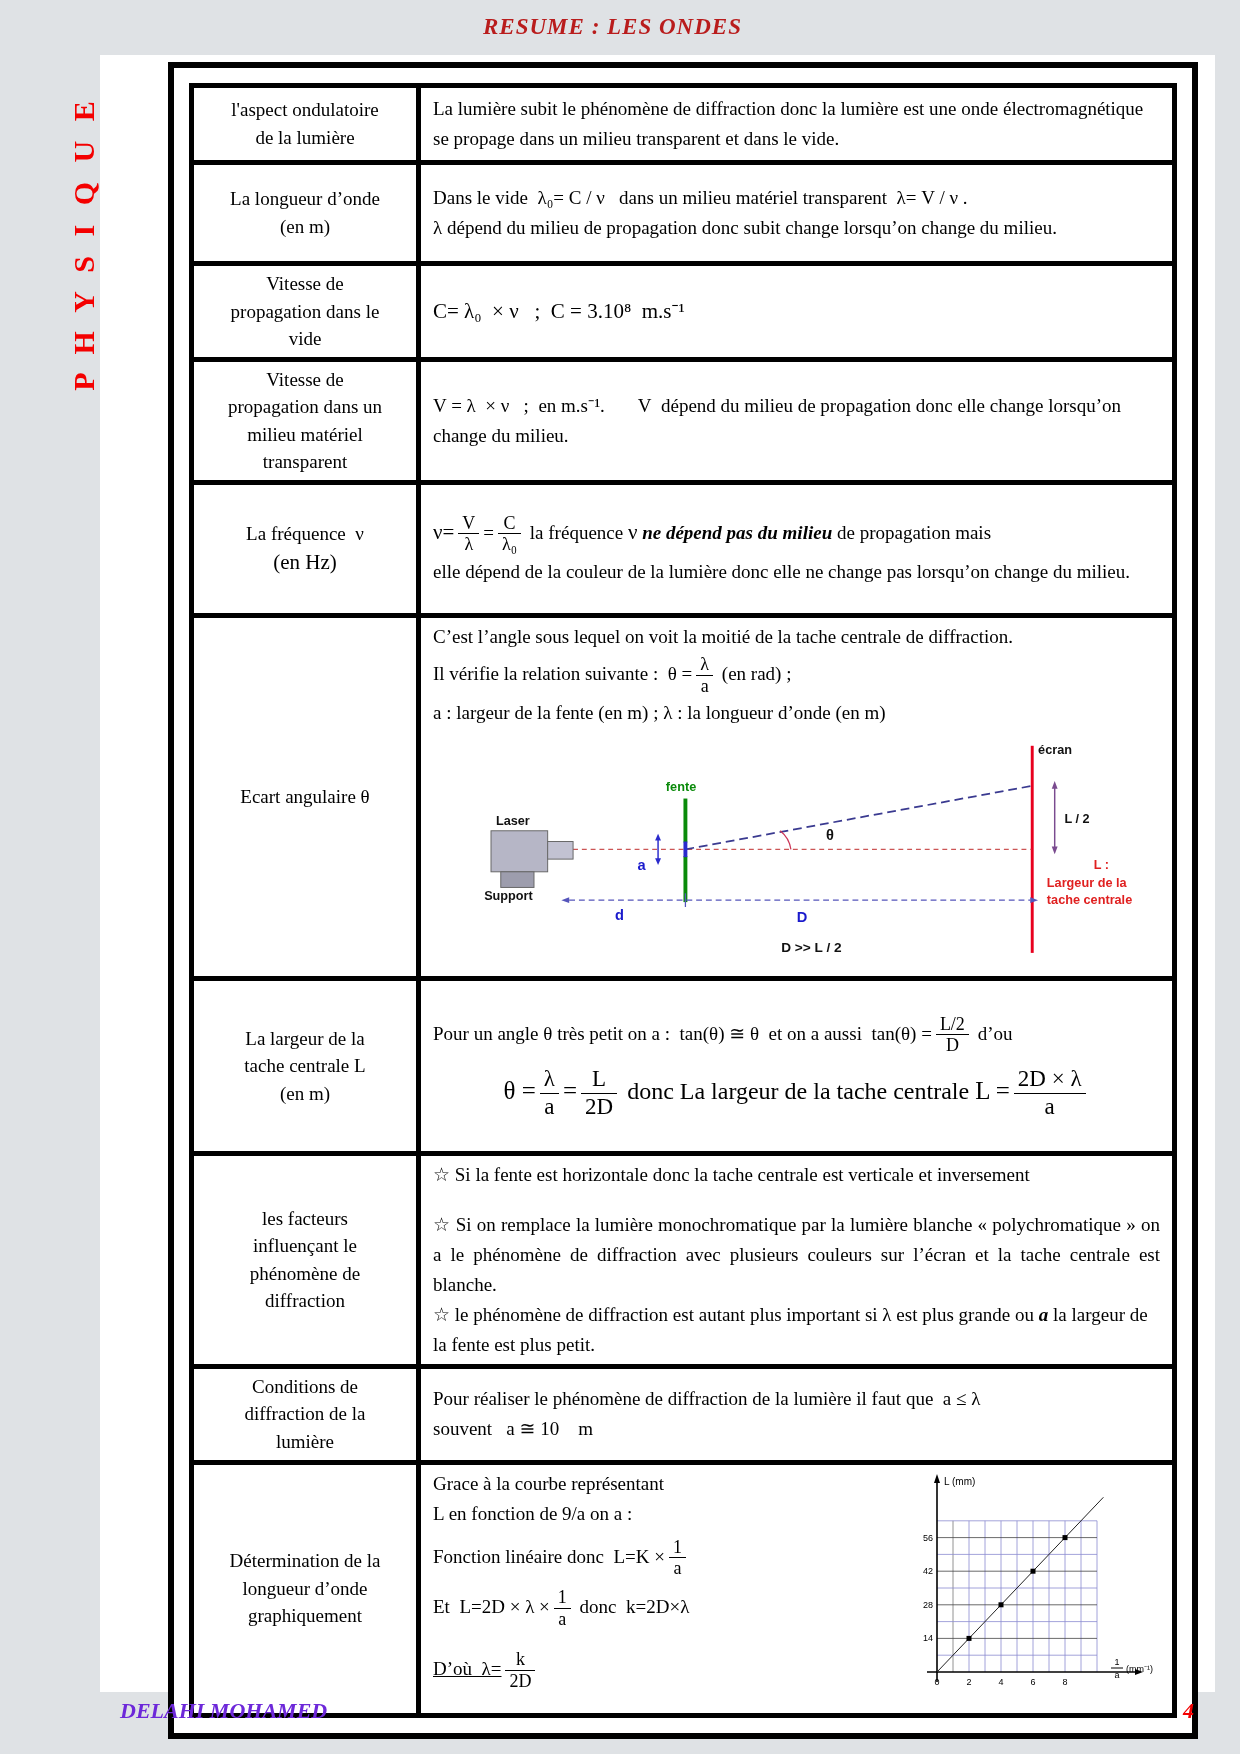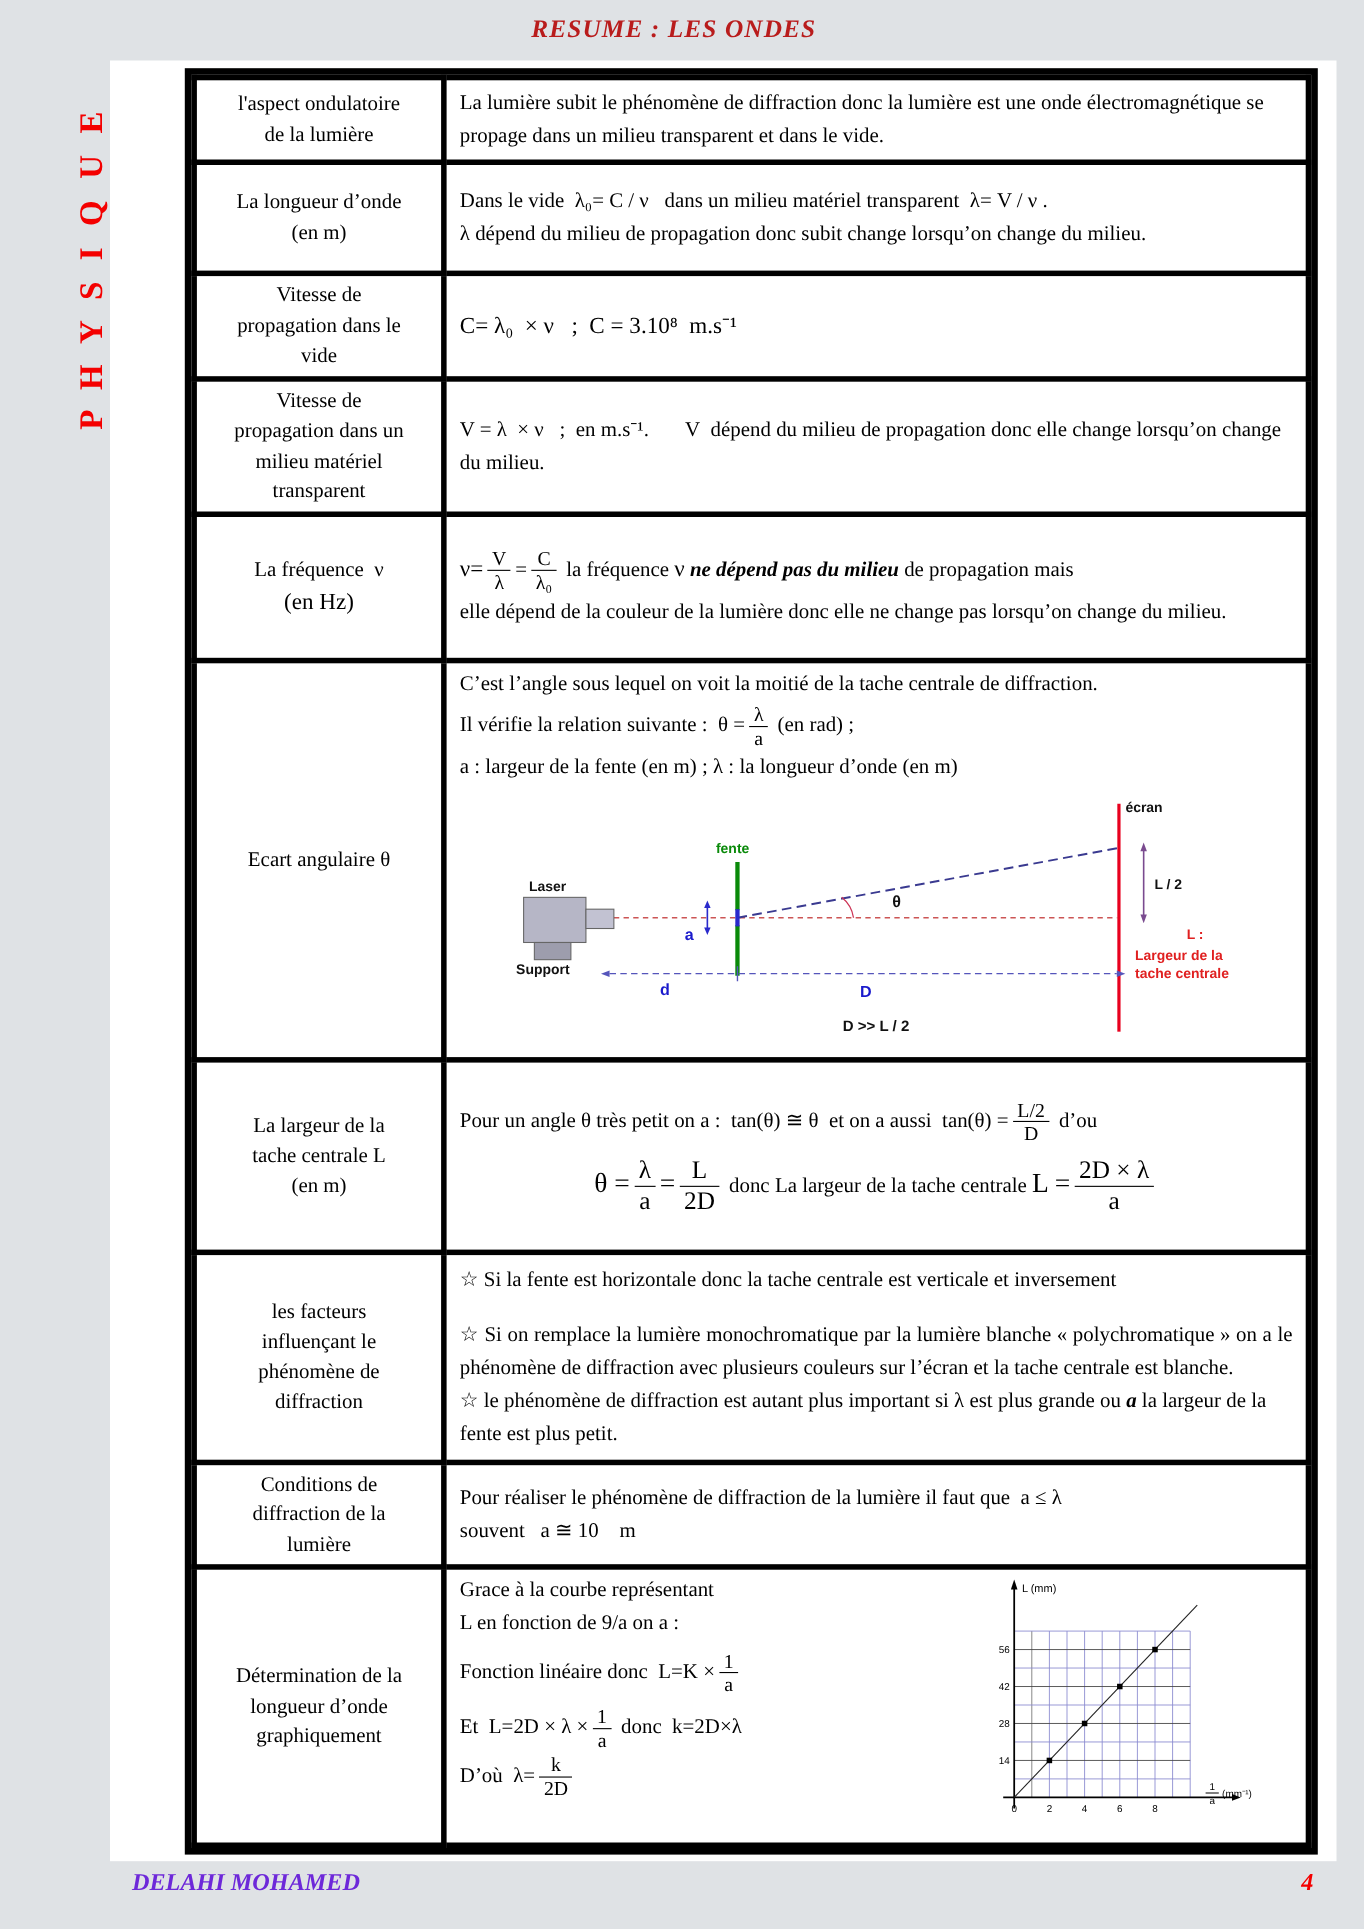--- a/index.html
+++ b/index.html
@@ -13,21 +13,21 @@
     position:absolute;top:14px;left:0;width:1225px;text-align:center;
     font-size:23px;font-weight:bold;font-style:italic;color:#b91c1c;letter-spacing:1px;
   }
   .physique{
     position:absolute;left:84px;top:243px;
     transform:translate(-50%,-50%) rotate(-90deg);
     font-weight:bold;font-size:30px;letter-spacing:6px;color:#f40000;white-space:nowrap;
   }
   .tablewrap{
     position:absolute;left:168px;top:62px;width:1030px;
-    border:6px solid #000;background:#fff;padding:0;box-sizing:border-box;
+    border:6px solid #000;background:#fff;padding:15px;box-sizing:border-box;
   }
   table{border-collapse:collapse;width:100%;table-layout:fixed;}
   td{border:5px solid #000;vertical-align:middle;}
   td.lbl{width:210px;text-align:center;font-size:19px;padding:4px 6px;line-height:1.45;}
   td.val{font-size:19px;padding:4px 12px;line-height:1.58;}
   tr.r1 td{height:64px} tr.r2 td{height:88px} tr.r3 td{height:74px}
   tr.r4 td{height:106px} tr.r5 td{height:120px} tr.r6 td{height:350px}
   tr.r7 td{height:162px} tr.r8 td{height:178px} tr.r9 td{height:80px}
   tr.r10 td{height:240px}
   .center{}
@@ -35,21 +35,21 @@
   .frac{display:inline-block;vertical-align:middle;text-align:center;margin:0 4px;line-height:1.15;}
   .frac .num{display:block;border-bottom:1.6px solid #000;padding:0 4px;}
   .frac .den{display:block;padding:0 4px;}
   .smallfrac{font-size:18px;}
   .bigfrac{font-size:23px;}
   .bi{font-weight:bold;font-style:italic;}
   .it{font-style:italic;font-weight:bold;}
   .nu{font-size:21px;}
   .formline{margin:2px 0;}
   .bigform{font-size:25px;text-align:center;margin-top:10px;}
-  .bigform .normal{font-size:19px;}
+  .bigform .normal{font-size:24px;}
   .justify{text-align:justify;margin-top:20px;}
   .relcell{position:relative;}
   .diagram{position:absolute;left:28px;top:112px;width:762px;height:225px;}
   .chart{position:absolute;left:486px;top:2px;width:252px;height:238px;}
   .r10text{width:470px;}
   .footer-author{
     position:absolute;left:120px;top:1698px;
     font-size:22px;font-weight:bold;font-style:italic;color:#6d28d9;
   }
   .footer-page{
@@ -242,21 +242,21 @@
     <td class="val relcell" style="vertical-align:top;">
       <div class="r10text">
         <div>Grace à la courbe représentant</div>
         <div>L en fonction de 9/a on a :</div>
         <div class="formline" style="margin-top:8px;">
           <span>Fonction linéaire donc&nbsp; L=K ×</span><span class="frac smallfrac"><span class="num">1</span><span class="den">a</span></span>
         </div>
         <div class="formline" style="margin-top:8px;">
           <span>Et&nbsp; L=2D × λ ×</span><span class="frac smallfrac"><span class="num">1</span><span class="den">a</span></span><span>&nbsp;donc&nbsp; k=2D×λ</span>
         </div>
-        <div class="formline" style="margin-top:2px;">
+        <div class="formline" style="margin-top:20px;text-decoration:underline;">
           <span>D’où&nbsp; λ=</span><span class="frac smallfrac"><span class="num">k</span><span class="den">2D</span></span>
         </div>
       </div>
       <svg class="chart" viewBox="0 0 252 238">
               <line x1="46" y1="205" x2="46" y2="53.80000000000001" stroke="#777" stroke-width="0.8"></line>
               <line x1="62" y1="205" x2="62" y2="53.80000000000001" stroke="#8b8bd0" stroke-width="0.8"></line>
               <line x1="78" y1="205" x2="78" y2="53.80000000000001" stroke="#8b8bd0" stroke-width="0.8"></line>
               <line x1="94" y1="205" x2="94" y2="53.80000000000001" stroke="#8b8bd0" stroke-width="0.8"></line>
               <line x1="110" y1="205" x2="110" y2="53.80000000000001" stroke="#8b8bd0" stroke-width="0.8"></line>
               <line x1="126" y1="205" x2="126" y2="53.80000000000001" stroke="#8b8bd0" stroke-width="0.8"></line>

